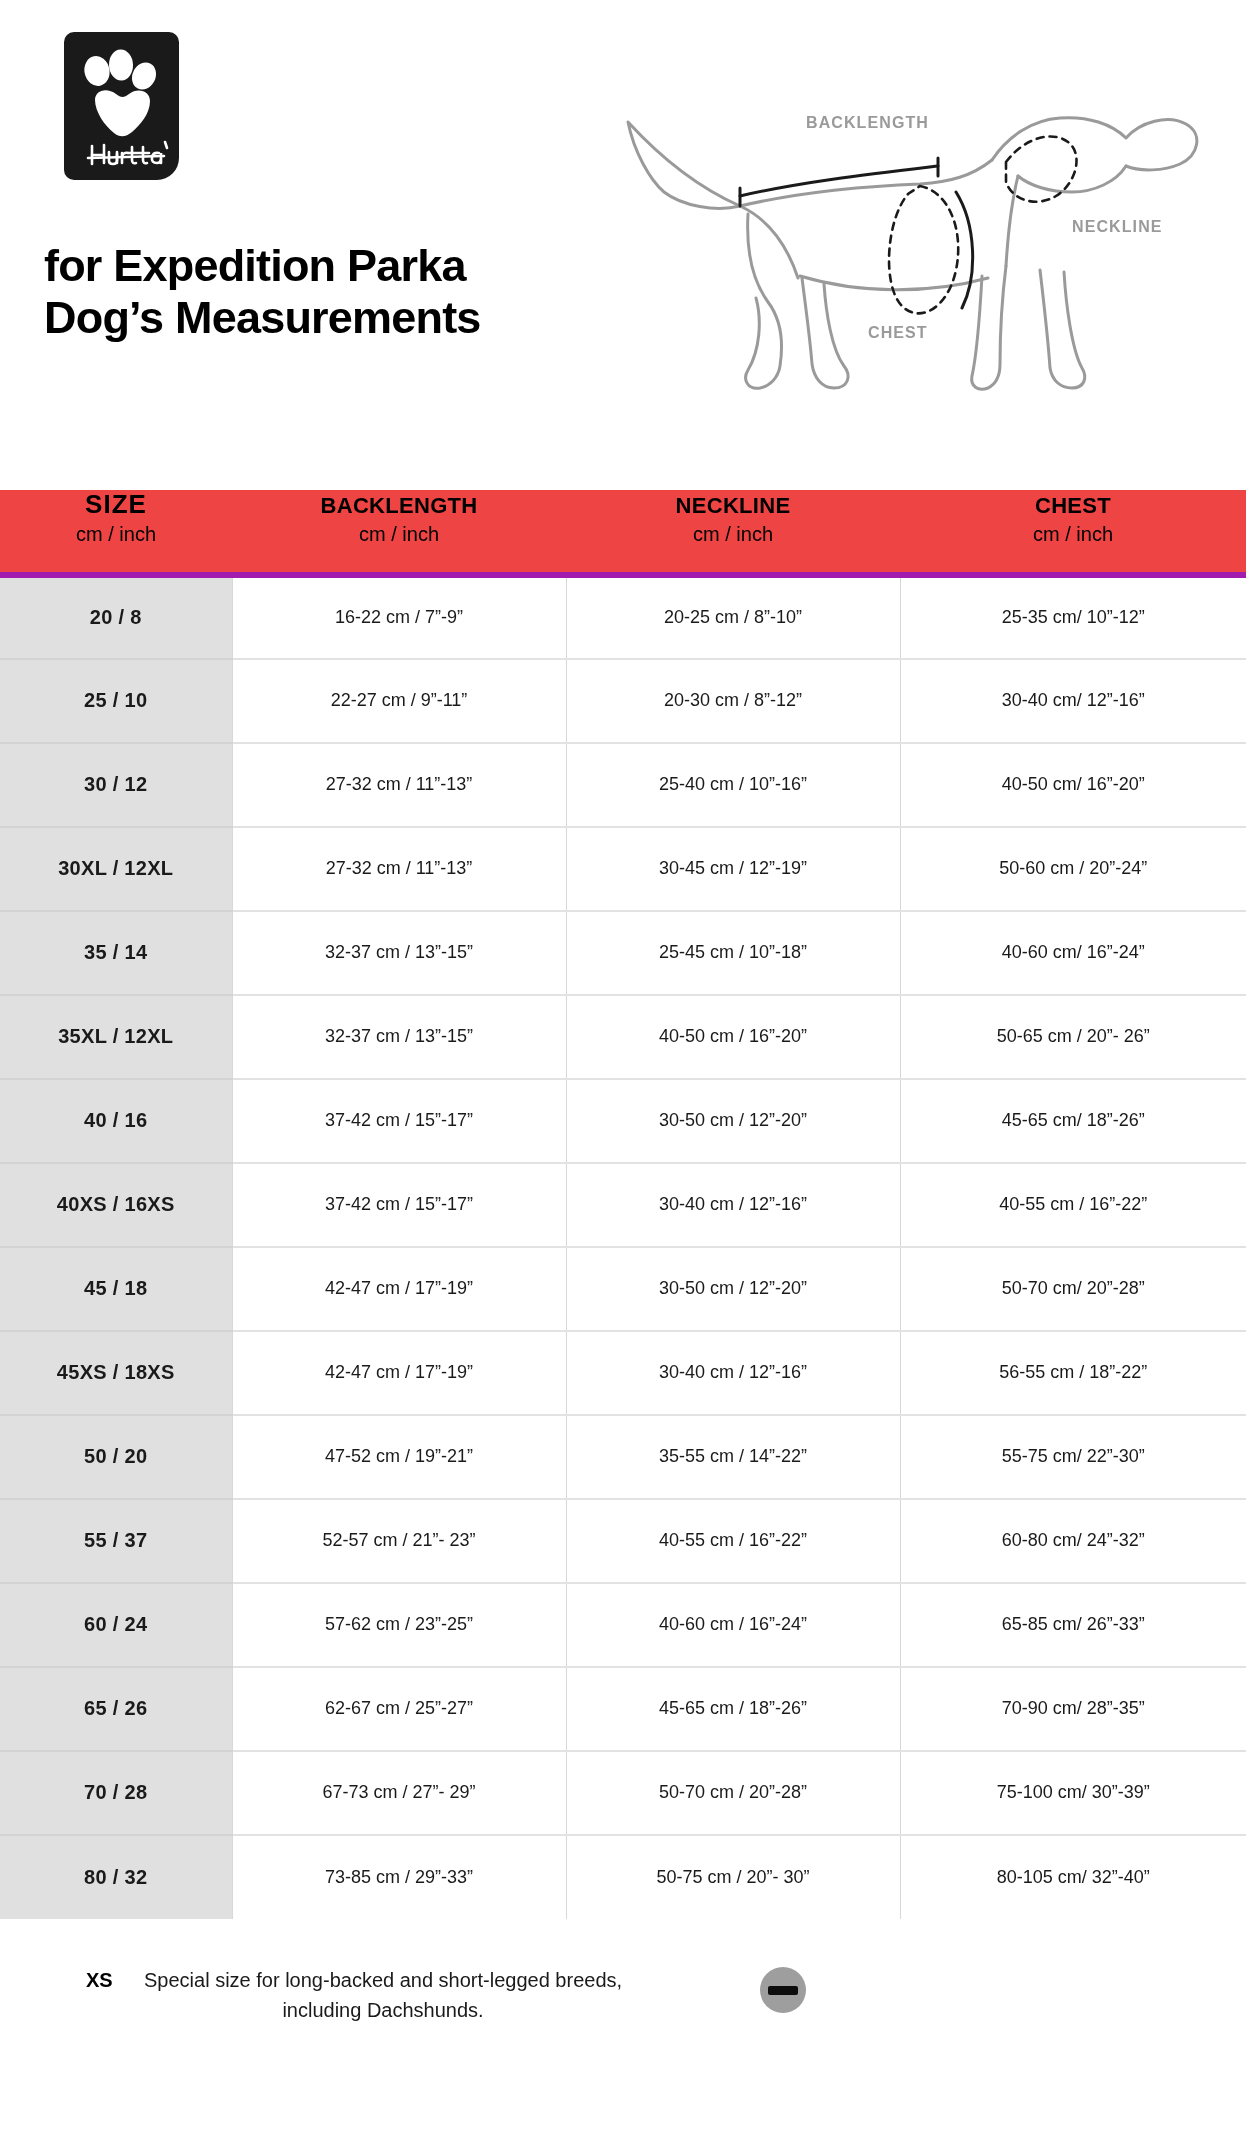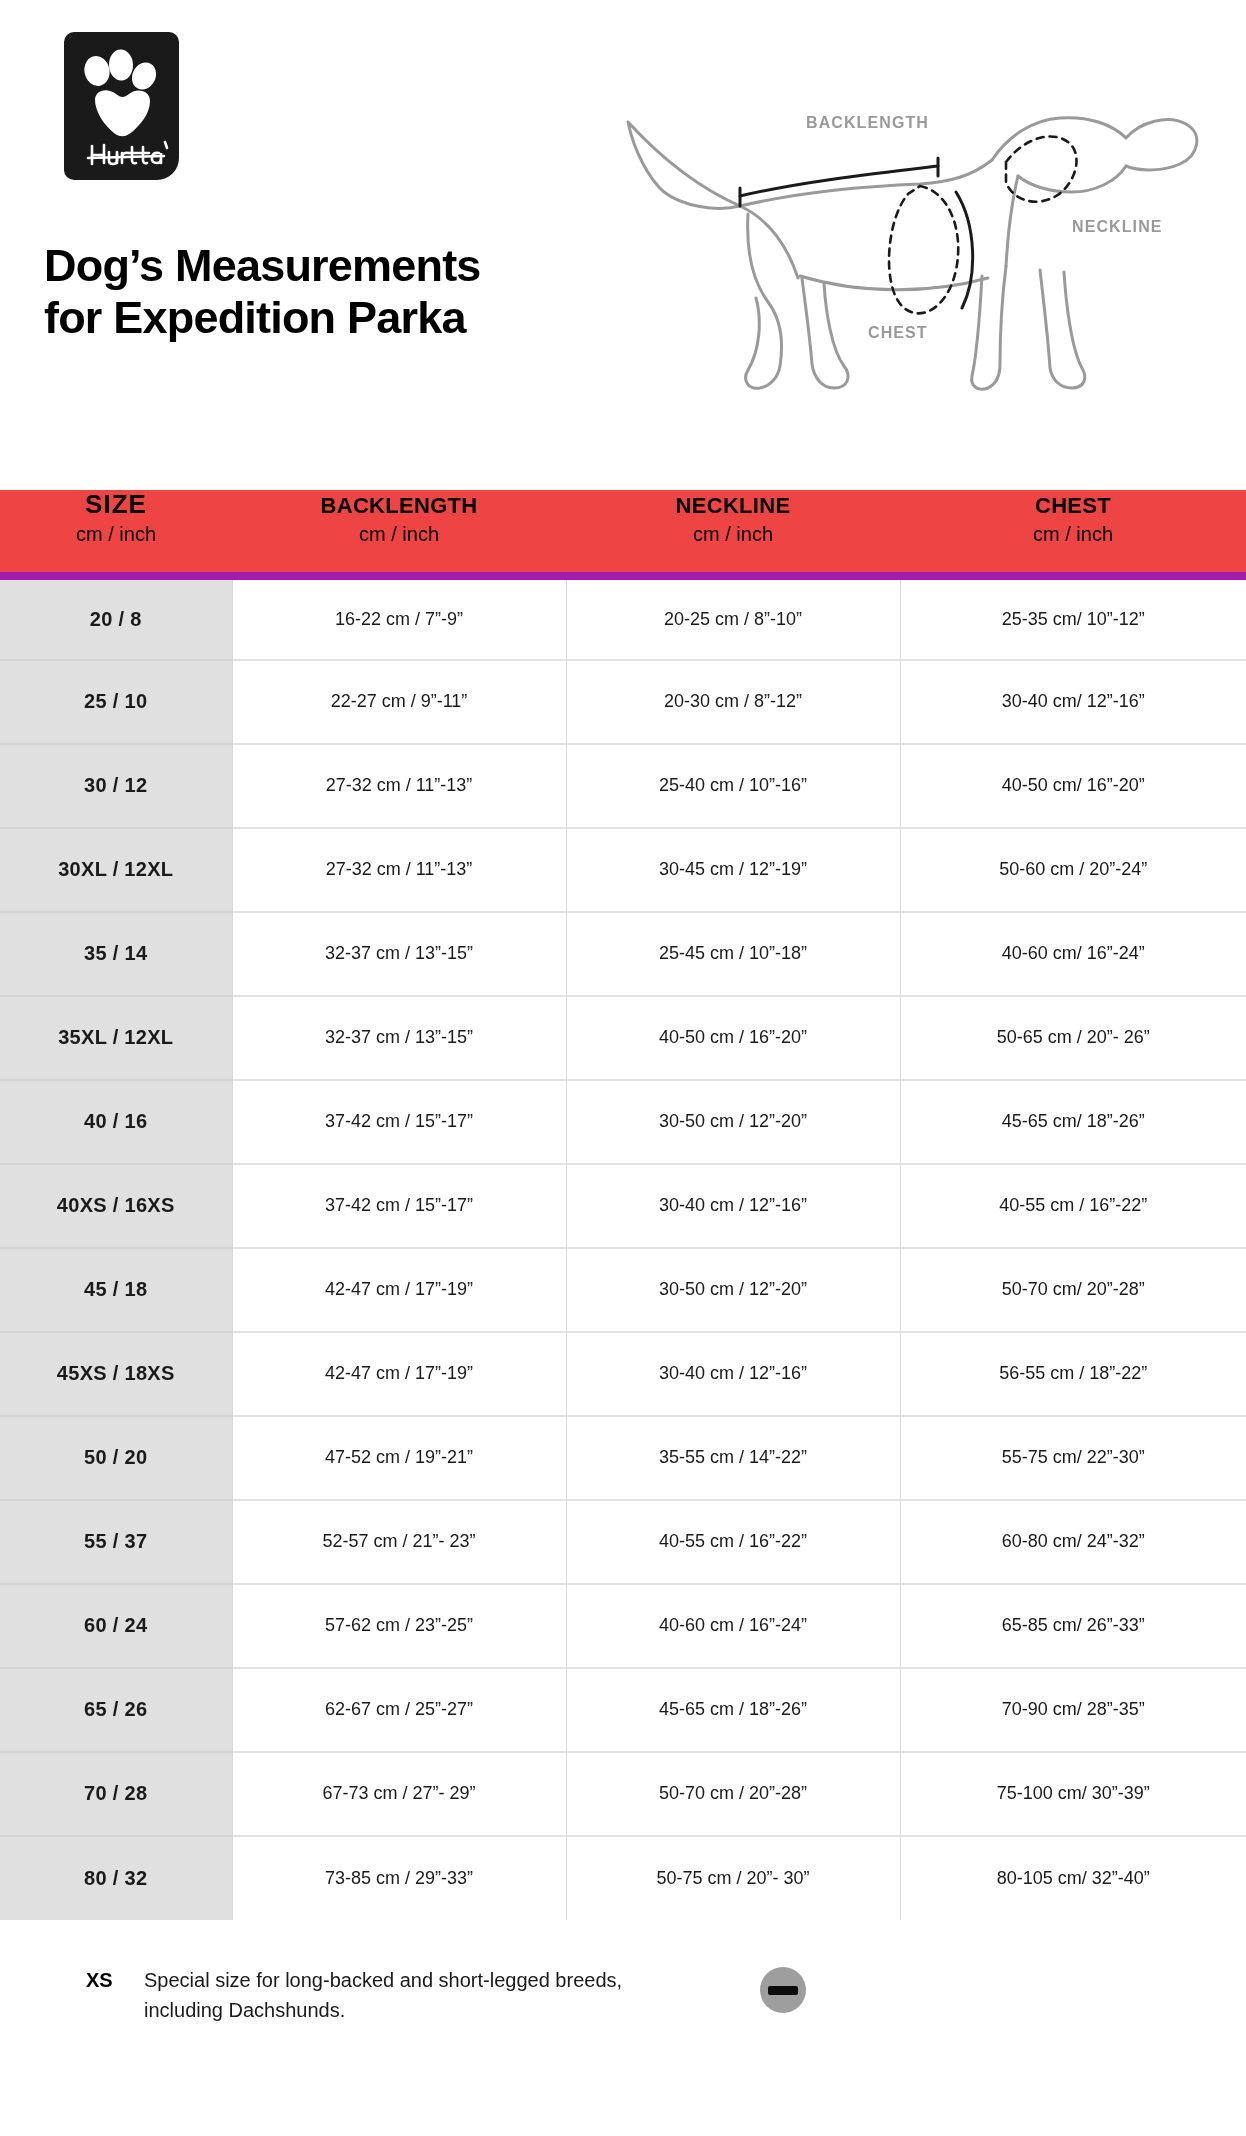--- a/index.html
+++ b/index.html
@@ -101,21 +101,21 @@
 
   .size-table tbody td {
     height: 84px;
     font-size: 18px;
     text-align: center;
     vertical-align: middle;
     border-top: 2px solid #e2e2e2;
     background: #ffffff;
     color: #1a1a1a;
   }
-  .size-table tbody tr:first-child td { border-top: 8px solid #a21caf; }
+  .size-table tbody tr:first-child td { border-top: 6px solid #a21caf; }
 
   .size-table tbody td.cell-size {
     background: #e0e0e0;
     font-weight: 800;
     font-size: 20px;
     letter-spacing: 0.3px;
     border-top-color: #d3d3d3;
   }
   .size-table tbody td.cell-back,
   .size-table tbody td.cell-neck {
@@ -146,20 +146,21 @@
     font-size: 20px;
     font-weight: 800;
     line-height: 1.5;
     color: #000;
   }
   .note-text {
     font-size: 20px;
     line-height: 1.5;
     color: #1a1a1a;
     max-width: 700px;
+    text-align: center;
   }
   .note-icon {
     position: absolute;
     right: 250px;
     top: 2px;
     width: 46px;
     height: 46px;
     border-radius: 50%;
     background: #9e9e9e;
     display: flex;
@@ -208,22 +209,22 @@
         <path d="M79 115 L79 128 Q79 132 83 131"></path>
         <path d="M75 121 L85 121"></path>
         <path d="M95 121 Q89 120 88 125 Q87 131 93 131 Q97 131 97 126 L97 121 L97 131"></path>
         <path d="M101 110 L103 116"></path>
         <path d="M24 126 L100 124"></path>
       </g>
     </svg>
   </div>
 
   <div class="title-block">
+    <div class="title-line">for Expedition Parka</div>
     <div class="title-line">Dog’s Measurements</div>
-    <div class="title-line">for Expedition Parka</div>
   </div>
 
   <div class="diagram">
     <svg width="600" height="380" viewBox="0 0 600 380" aria-hidden="true">
       <g fill="none" stroke="#9a9a9a" stroke-width="3" stroke-linecap="round" stroke-linejoin="round">
 
         <path d="M8 42 C30 66, 70 104, 120 126 C96 132, 62 126, 44 112 C30 100, 14 72, 8 42 Z"></path>
 
         <path d="M120 126 C180 112, 250 106, 300 104 C330 102, 352 96, 372 80"></path>
 

